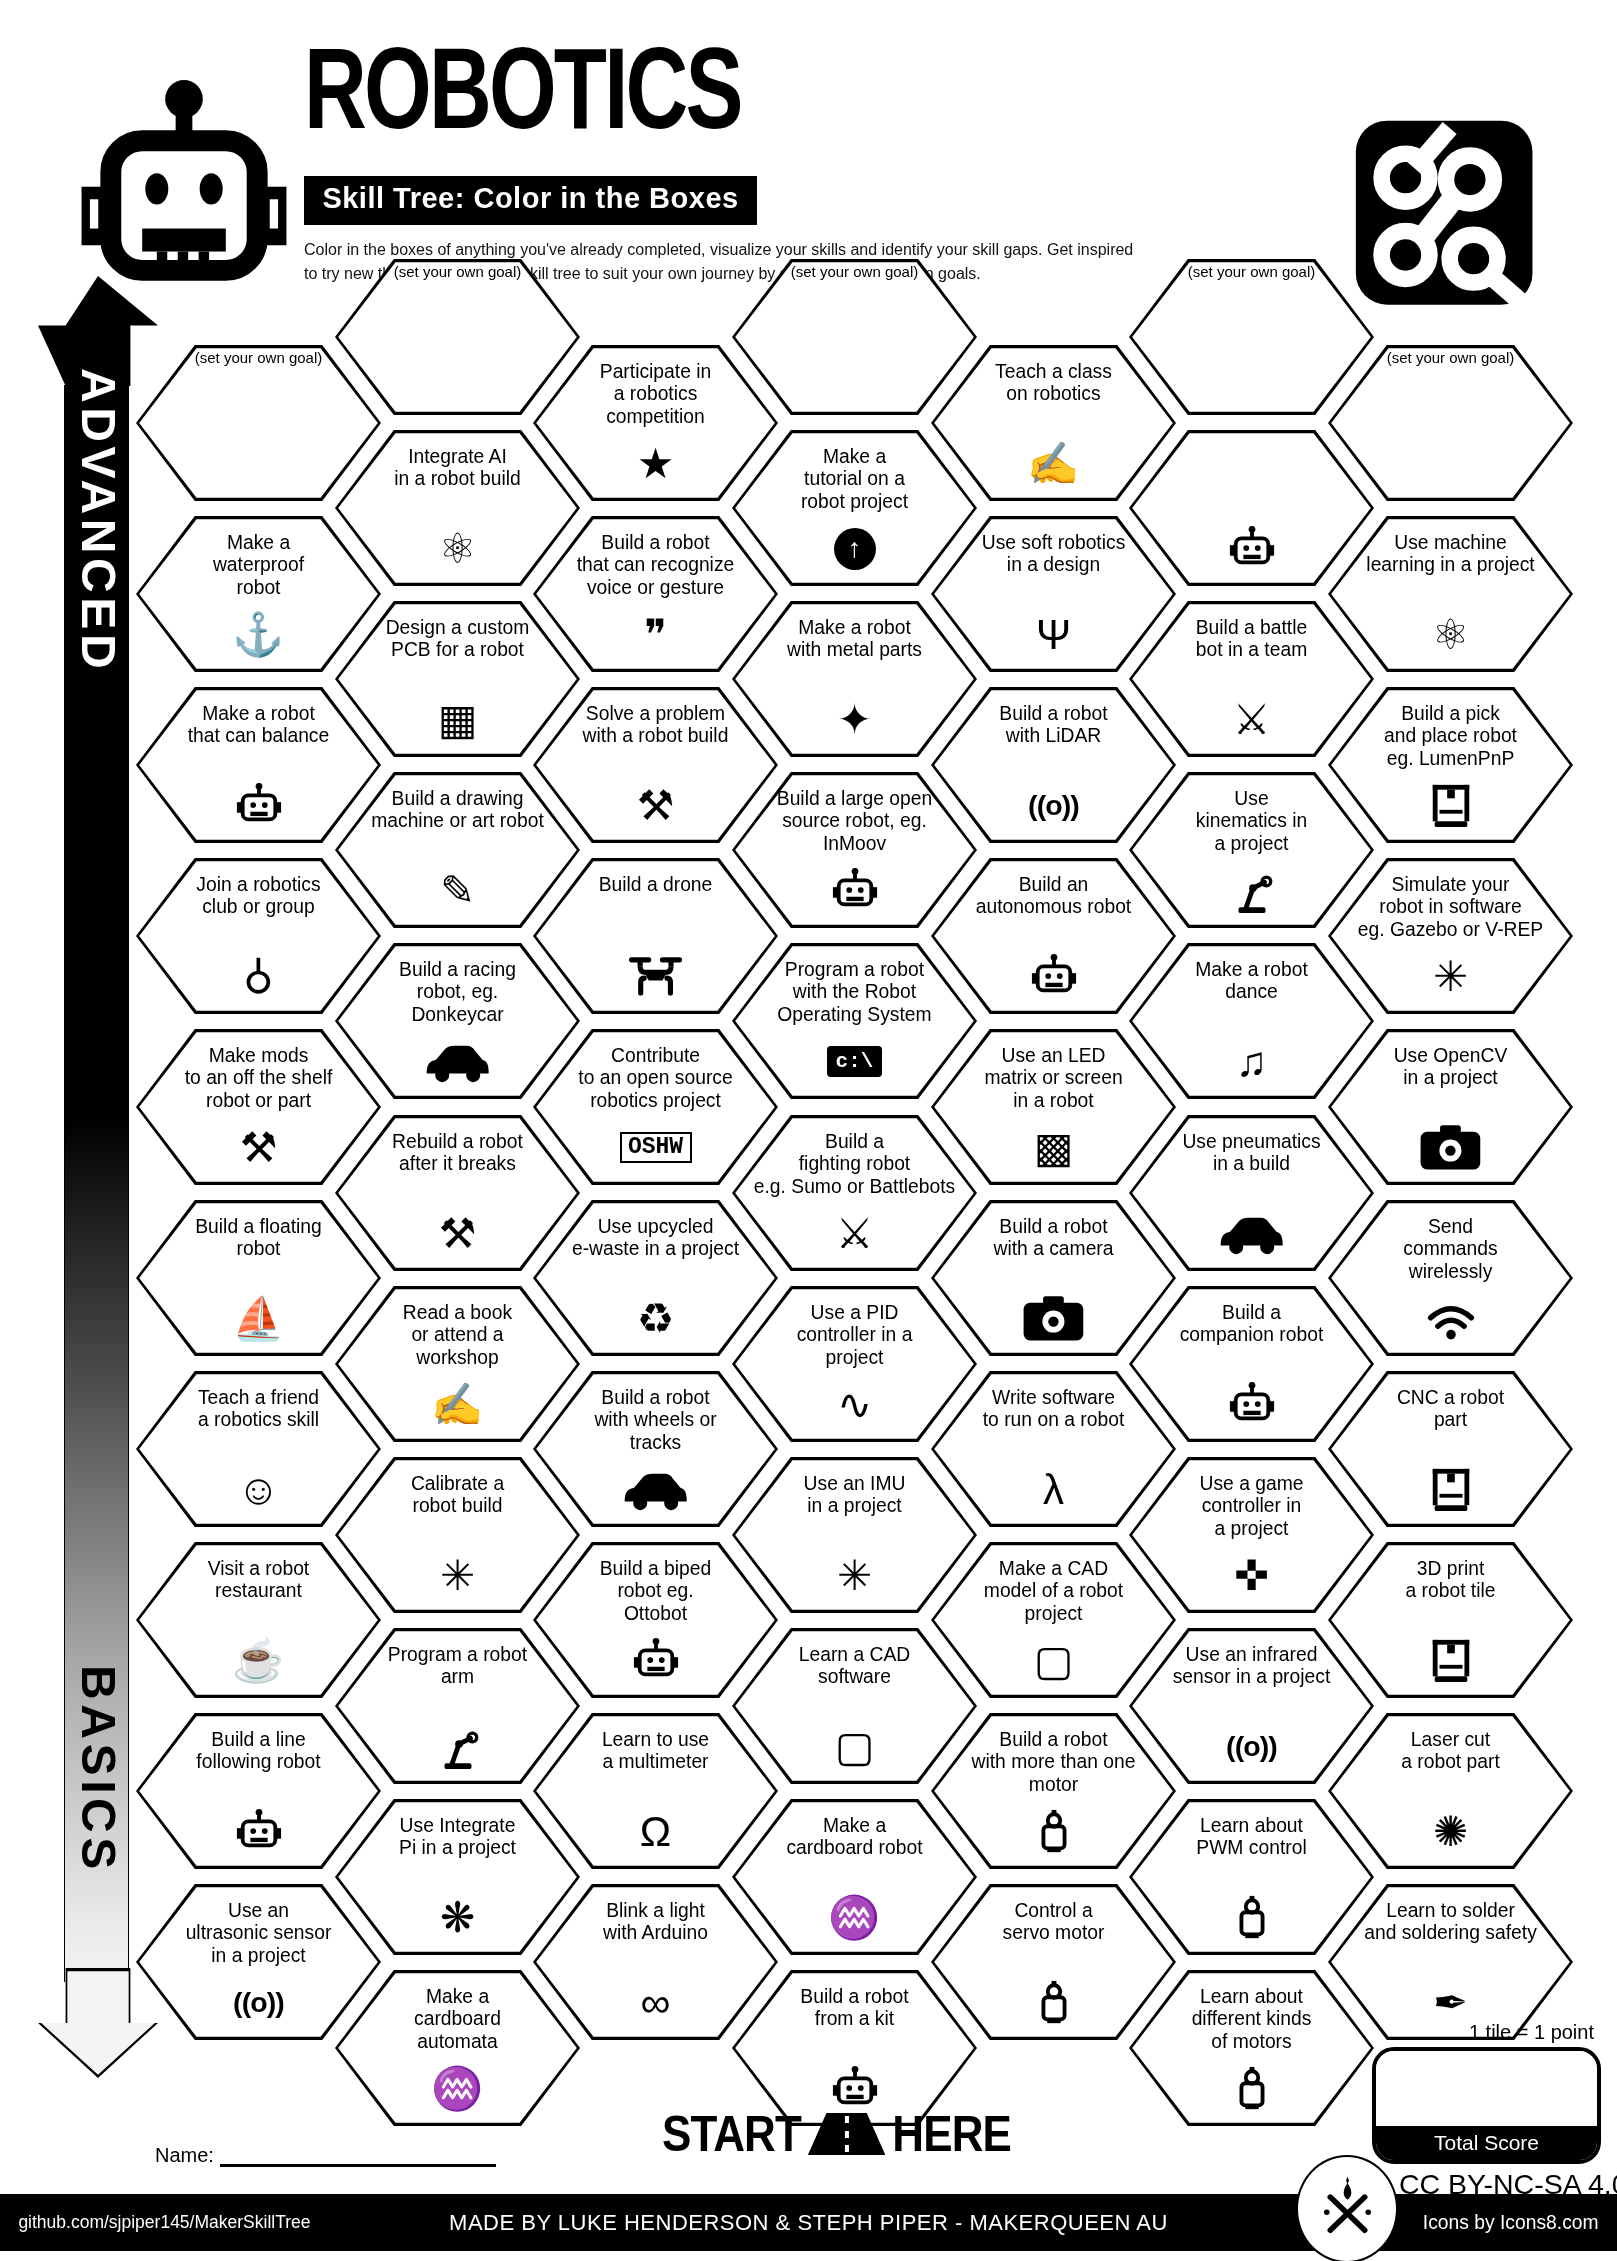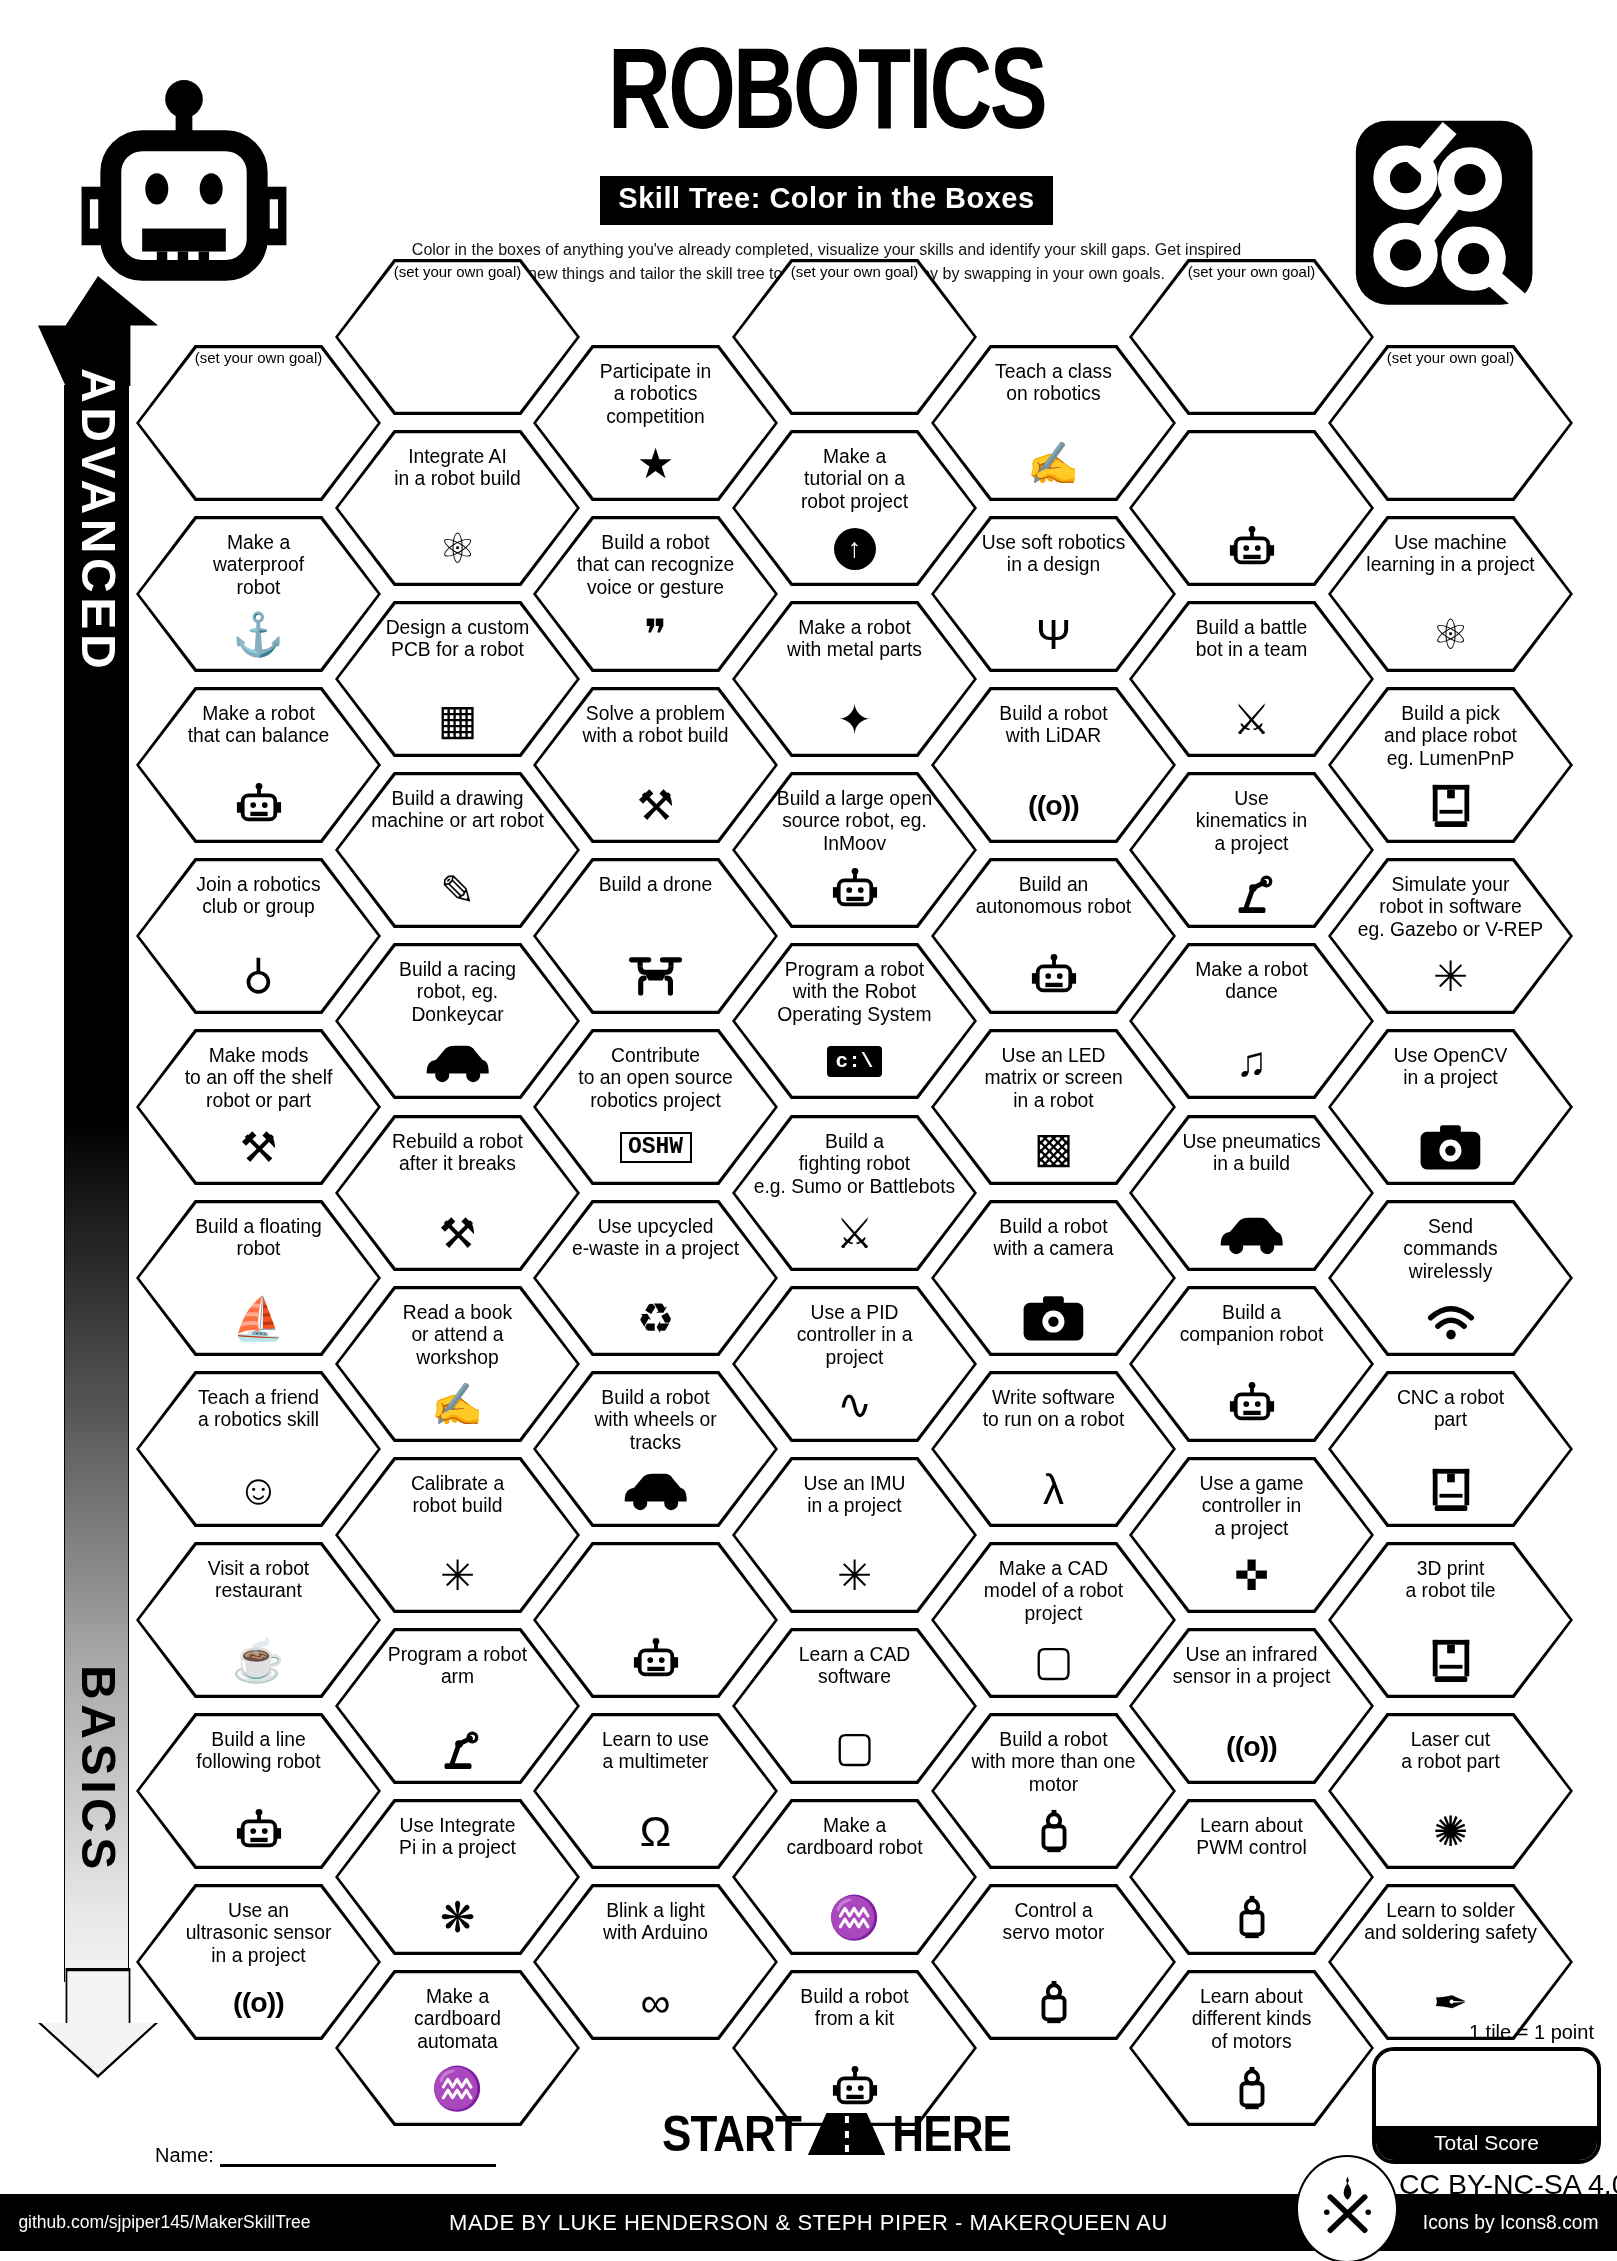--- a/index.html
+++ b/index.html
@@ -1,19 +1,19 @@
 <!DOCTYPE html>
 <html style="font-size:7.4px"><head>
 <meta charset="utf-8">
 <style>
   html,body{margin:0;padding:0;background:#fff;}
   .page{position:relative;width:1617px;height:2261px;background:#fff;overflow:hidden;
         font-family:"Liberation Sans",sans-serif;color:#000;}
   
-  .hdr{position:absolute;left:316px;top:0;width:1021px;text-align:center;}
+  .hdr{position:absolute;left:304px;top:0;width:1021px;}
   .title{font-size:87px;font-weight:900;letter-spacing:-2.8px;transform:scaleY(1.32);
          transform-origin:top center;margin-top:22px;white-space:nowrap;}
   .subtitle-box{display:inline-block;background:#000;color:#fff;margin-top:54px;
                 padding:6.4px 18.4px 9.2px;font-size:29px;font-weight:700;letter-spacing:0.5px;}
   .desc{margin-top:13px;font-size:16px;line-height:1.55;color:#111;}
   .logo-robot{position:absolute;left:69px;top:78px;width:230px;height:221px;}
   .logo-circuit{position:absolute;left:1354px;top:117px;width:184px;height:166px;}
   
   .axis{position:absolute;left:38px;top:276px;width:120px;height:1802px;}
   .axis-head-top{position:absolute;left:0;top:0;width:120px;height:110px;background:#000;
@@ -420,20 +420,23 @@
           <svg viewBox="0 0 100 62">
             <path d="M10 42 Q10 30 22 28 L34 14 Q38 10 46 10 L62 10 Q68 10 72 16 L82 28 Q90 30 90 42 L90 46 L10 46 Z"></path>
             <circle cx="30" cy="48" r="9"></circle>
             <circle cx="70" cy="48" r="9"></circle>
           </svg>
         </div>
       </div>
       <div class="hex" style="left: 533px; top: 1542px;">
         <div class="hex-border"></div>
         <div class="hex-fill"></div>
+        <div class="hex-label">Build a biped
+robot eg.
+Ottobot</div>
         <div class="hex-icon">
           <svg viewBox="0 0 100 100">
             <circle cx="50" cy="9" r="7"></circle>
             <rect x="46" y="14" width="8" height="14"></rect>
             <rect x="16" y="28" width="68" height="50" rx="12" fill="none" stroke="#000" stroke-width="8"></rect>
             <circle cx="38" cy="48" r="6"></circle>
             <circle cx="62" cy="48" r="6"></circle>
             <rect x="32" y="62" width="36" height="9"></rect>
             <rect x="4" y="42" width="9" height="22"></rect>
             <rect x="87" y="42" width="9" height="22"></rect>

